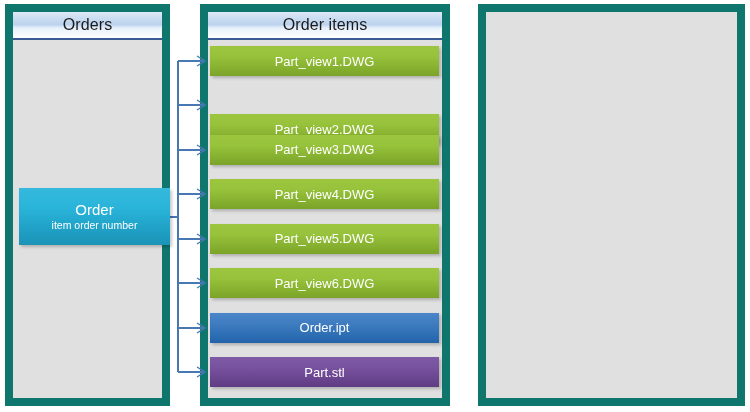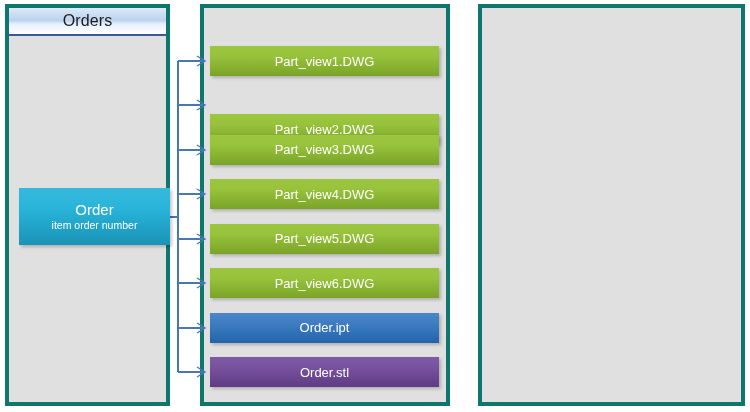--- a/index.html
+++ b/index.html
@@ -12,21 +12,21 @@
     height: 412px;
     position: relative;
     overflow: hidden;
     font-family: "Liberation Sans", sans-serif;
   }
 
   
   .panel {
     position: absolute;
     box-sizing: border-box;
-    border: 4px solid #0f766e;
+    border: 8px solid #0f766e;
     background: #e0e0e0;
     text-align: center;
   }
   .panel-header {
     position: absolute;
     left: 0;
     top: 0;
     right: 0;
     height: 28px;
     box-sizing: border-box;
@@ -119,20 +119,23 @@
 <body>
 
 <div class="panel" id="panel-orders">
   <div class="panel-header">
     <span class="panel-title">Orders</span>
   </div>
   <div class="panel-body"></div>
 </div>
 
 <div class="panel" id="panel-order-items">
+  <div class="panel-header">
+    <span class="panel-title">Order items</span>
+  </div>
   <div class="panel-body"></div>
 </div>
 
 <div class="panel" id="panel-components">
   <div class="panel-body"></div>
 </div>
 
 <svg id="connectors" viewBox="0 0 750 412" width="750" height="412" xmlns="http://www.w3.org/2000/svg">
   <g stroke="#4878b4" stroke-width="1.6" fill="none" shape-rendering="crispEdges">
 
@@ -183,15 +186,15 @@
     <div class="node item-node green" style="top: 223.72px;">
       <span>Part_view5.DWG</span>
     </div>
     <div class="node item-node green" style="top: 268.15px;">
       <span>Part_view6.DWG</span>
     </div>
     <div class="node item-node blue" style="top: 312.58px;">
       <span>Order.ipt</span>
     </div>
     <div class="node item-node purple" style="top: 357.01px;">
-      <span>Order.stl</span>
+      <span>Part.stl</span>
     </div>
   </div>
 
 </body></html>

